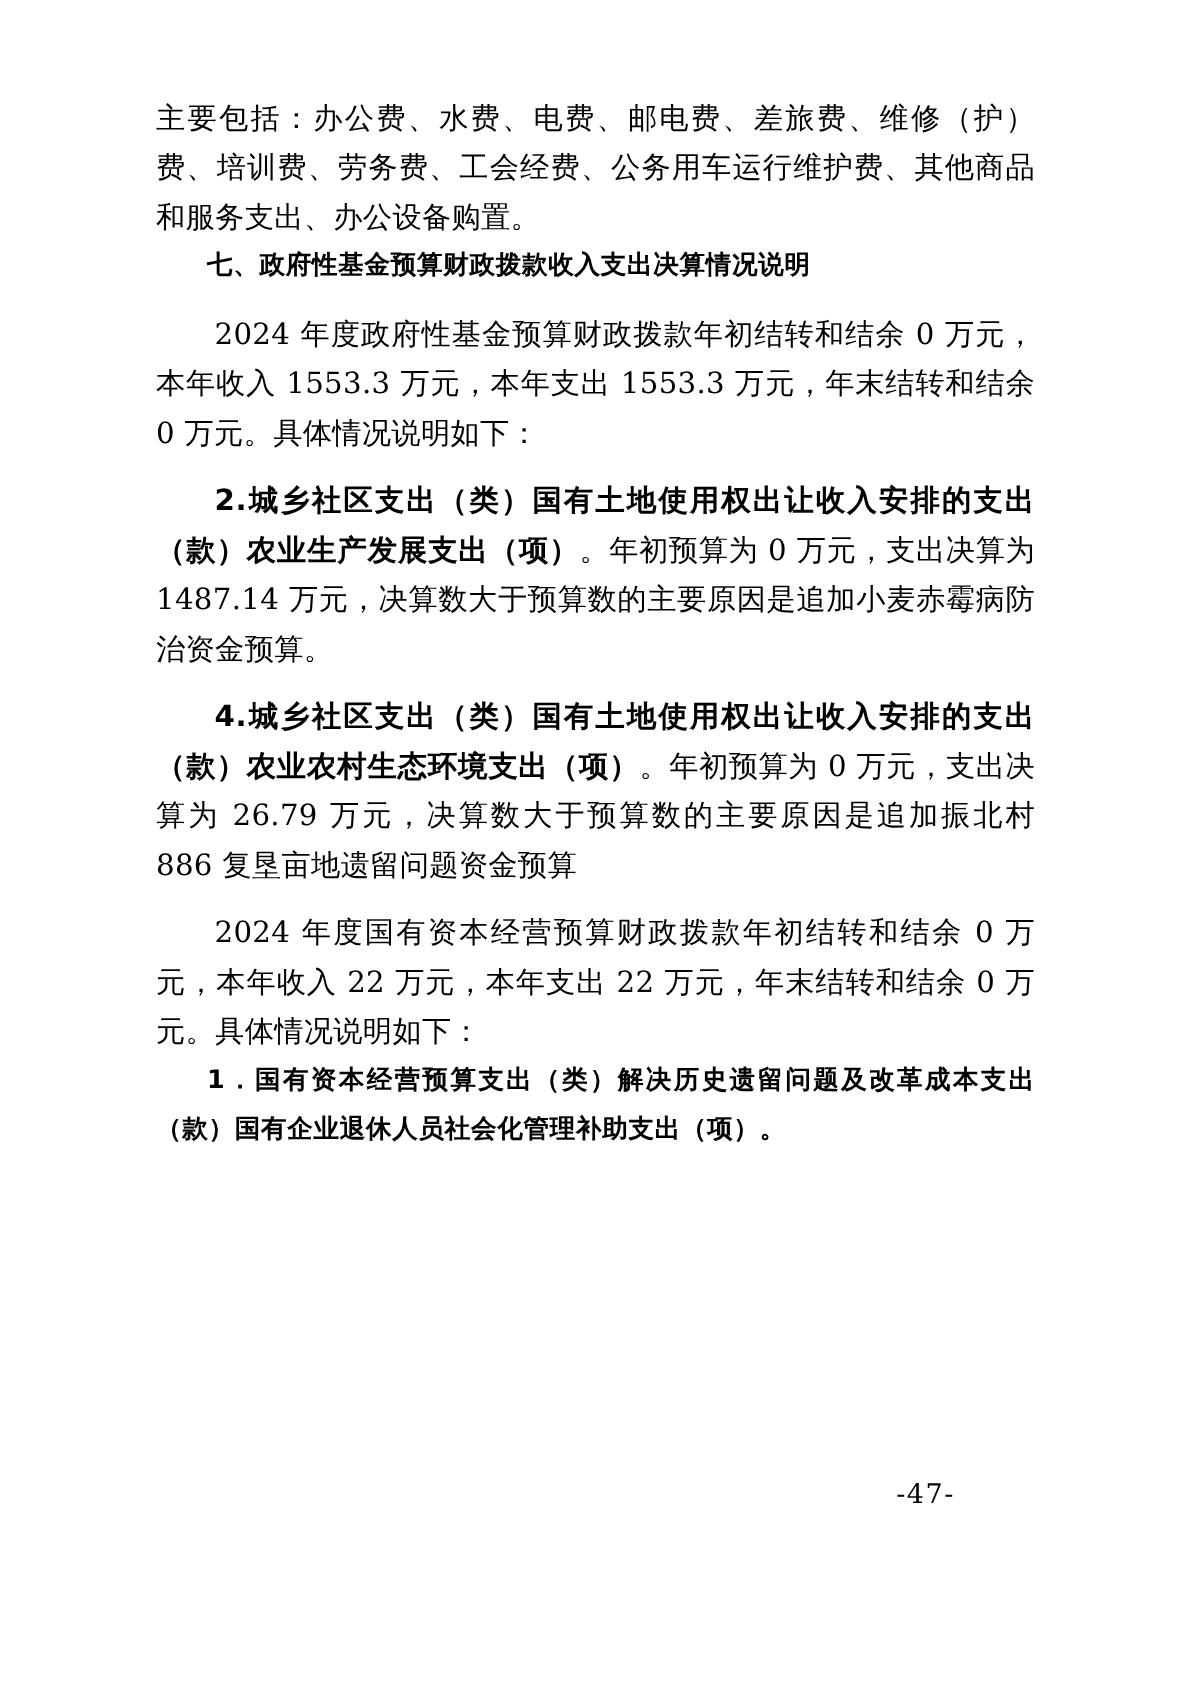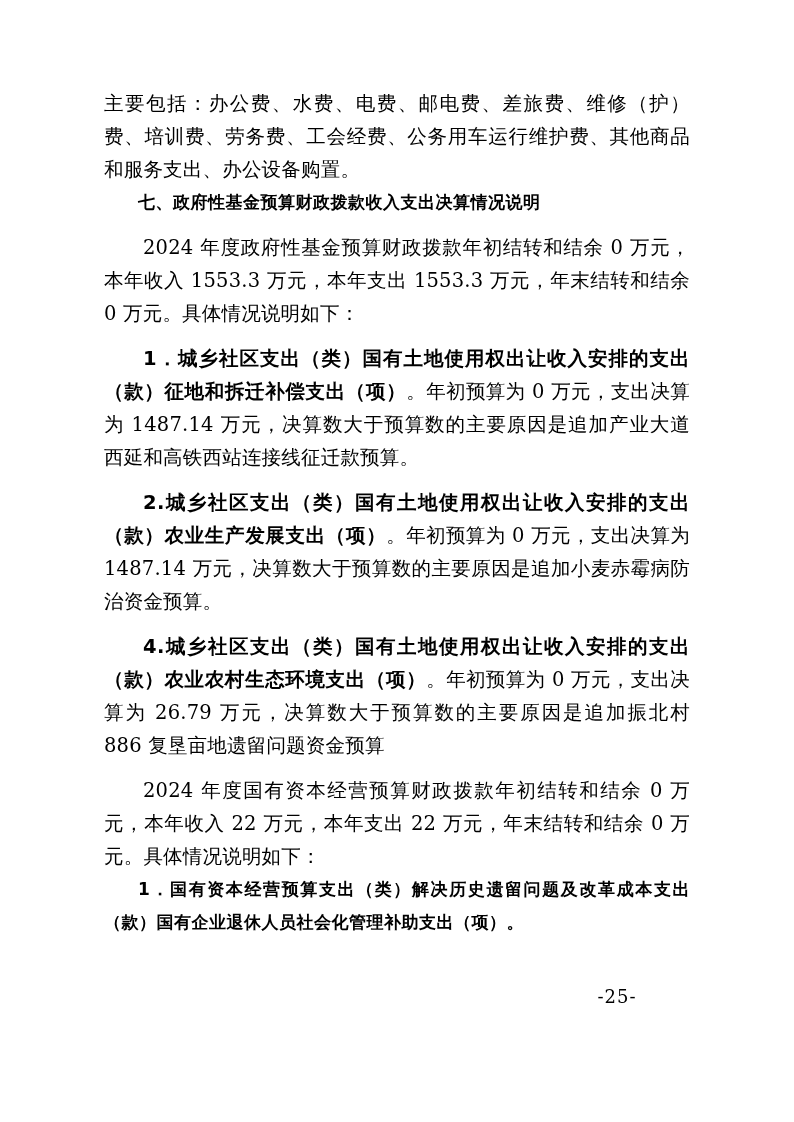--- a/index.html
+++ b/index.html
@@ -15,21 +15,21 @@
     position: relative;
     overflow: hidden;
   }
   .page {
     position: absolute;
     left: 0;
     top: 0;
     width: 794px;
     height: 1105px;
     box-sizing: border-box;
-    padding: 87px 104px 60px 104px;
+    padding: 62px 104px 60px 104px;
   }
   .doc-body {
     width: 586px;
   }
   p {
     margin: 0;
     font-size: 19.5px;
     line-height: 33px;
     text-align: justify;
     text-justify: inter-ideograph;
@@ -71,36 +71,33 @@
 
 <div class="page">
   <div class="doc-body">
 
     <p class="plain">主要包括：办公费、水费、电费、邮电费、差旅费、维修（护）费、培训费、劳务费、工会经费、公务用车运行维护费、其他商品和服务支出、办公设备购置。</p>
 
     <p class="heading">七、政府性基金预算财政拨款收入支出决算情况说明</p>
 
     <p class="indent">2024 年度政府性基金预算财政拨款年初结转和结余 0 万元，本年收入 1553.3 万元，本年支出 1553.3 万元，年末结转和结余 0 万元。具体情况说明如下：</p>
 
-    <p class="indent">
-      <span class="b">1．城乡社区支出（类）国有土地使用权出让收入安排的支出（款）征地和拆迁补偿支出（项）</span><span>。年初预算为 0 万元，支出决算为 1487.14 万元，决算数大于预算数的主要原因是追加产业大道西延和高铁西站连接线征迁款预算。</span>
-    </p>
 
     <p class="indent">
       <span class="b">2.城乡社区支出（类）国有土地使用权出让收入安排的支出（款）农业生产发展支出（项）</span><span>。年初预算为 0 万元，支出决算为 1487.14 万元，决算数大于预算数的主要原因是追加小麦赤霉病防治资金预算。</span>
     </p>
 
 
     <p class="indent">
       <span class="b">4.城乡社区支出（类）国有土地使用权出让收入安排的支出（款）农业农村生态环境支出（项）</span><span>。年初预算为 0 万元，支出决算为 26.79 万元，决算数大于预算数的主要原因是追加振北村 886 复垦亩地遗留问题资金预算</span>
     </p>
 
 
     <p class="indent">2024 年度国有资本经营预算财政拨款年初结转和结余 0 万元，本年收入 22 万元，本年支出 22 万元，年末结转和结余 0 万元。具体情况说明如下：</p>
 
     <p class="heading">1．国有资本经营预算支出（类）解决历史遗留问题及改革成本支出（款）国有企业退休人员社会化管理补助支出（项）。</p>
 
   </div>
 
   <div class="page-number">
-    <span class="pn-inner">-25-</span>
+    <span class="pn-inner">-47-</span>
   </div>
 </div>
 
 </body></html>

